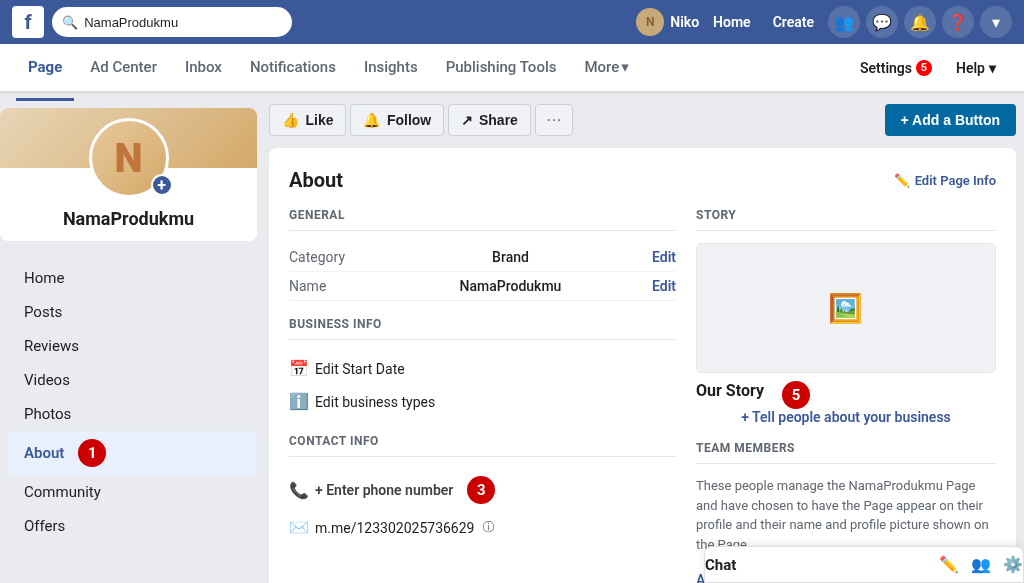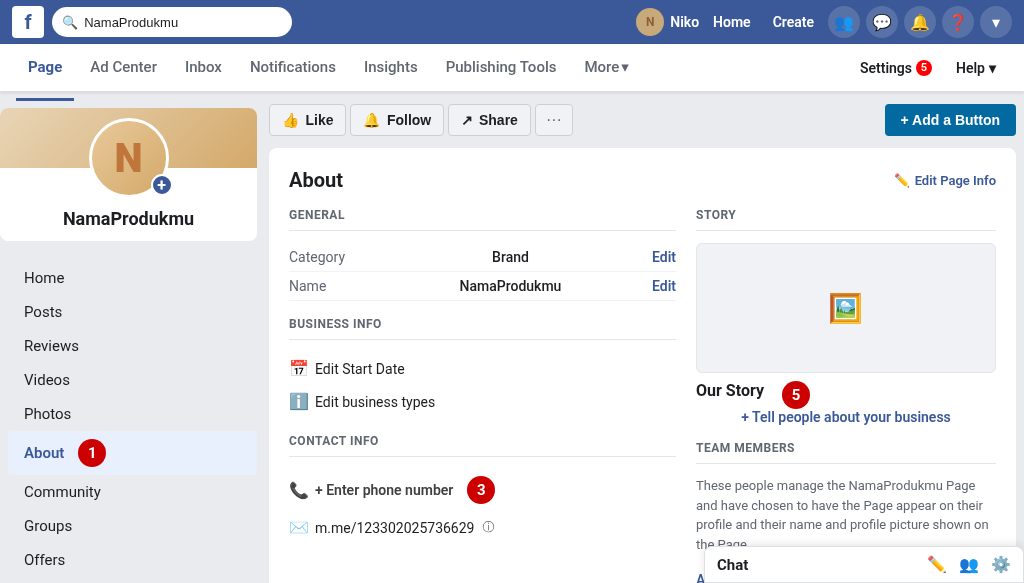--- a/index.html
+++ b/index.html
@@ -84,21 +84,21 @@
 
     
     .team-section { }
     .team-text { font-size: 13px; color: #606770; line-height: 1.5; margin-bottom: 18px; }
     .team-link { color: #3b5998; font-size: 14px; font-weight: 600; cursor: pointer; }
 
     
     .callout-badge { width: 28px; height: 28px; border-radius: 50%; background: #cc0000; color: white; font-size: 15px; font-weight: 700; display: inline-flex; align-items: center; justify-content: center; margin-left: 6px; flex-shrink: 0; }
 
     
-    .chat-bar { position: fixed; bottom: 0; right: 0; width: 320px; background: white; border: 1px solid #dddfe2; border-radius: 8px 8px 0 0; display: flex; align-items: center; padding: 8px 12px; gap: 12px; box-shadow: 0 -2px 8px rgba(0,0,0,0.1); }
+    .chat-bar { position: fixed; bottom: 0; right: 0; width: 320px; background: white; border: 1px solid #dddfe2; border-radius: 8px 8px 0 0; display: flex; align-items: center; padding: 8px 0; gap: 12px; box-shadow: 0 -2px 8px rgba(0,0,0,0.1); }
     .chat-label { font-size: 15px; font-weight: 700; flex: 1; }
     .chat-icon-btn { color: #606770; font-size: 16px; cursor: pointer; }
   </style>
 </head>
 <body>
 
 <div class="top-nav">
   <div class="top-nav-logo">f</div>
   <div class="top-nav-search">
     <span class="search-icon">🔍</span>
@@ -158,21 +158,20 @@
       <div class="sidebar-nav-item">Home</div>
       <div class="sidebar-nav-item">Posts</div>
       <div class="sidebar-nav-item">Reviews</div>
       <div class="sidebar-nav-item">Videos</div>
       <div class="sidebar-nav-item">Photos</div>
       <div class="sidebar-nav-item active" style="display:flex;align-items:center;">
         <span>About</span>
         <span class="callout-badge">1</span>
       </div>
       <div class="sidebar-nav-item">Community</div>
-      <div class="sidebar-nav-item">Groups</div>
       <div class="sidebar-nav-item">Offers</div>
       <div style="padding: 8px 16px;">
         
       </div>
 
     </div>
   </div>
 
   <div class="content-area">
 

